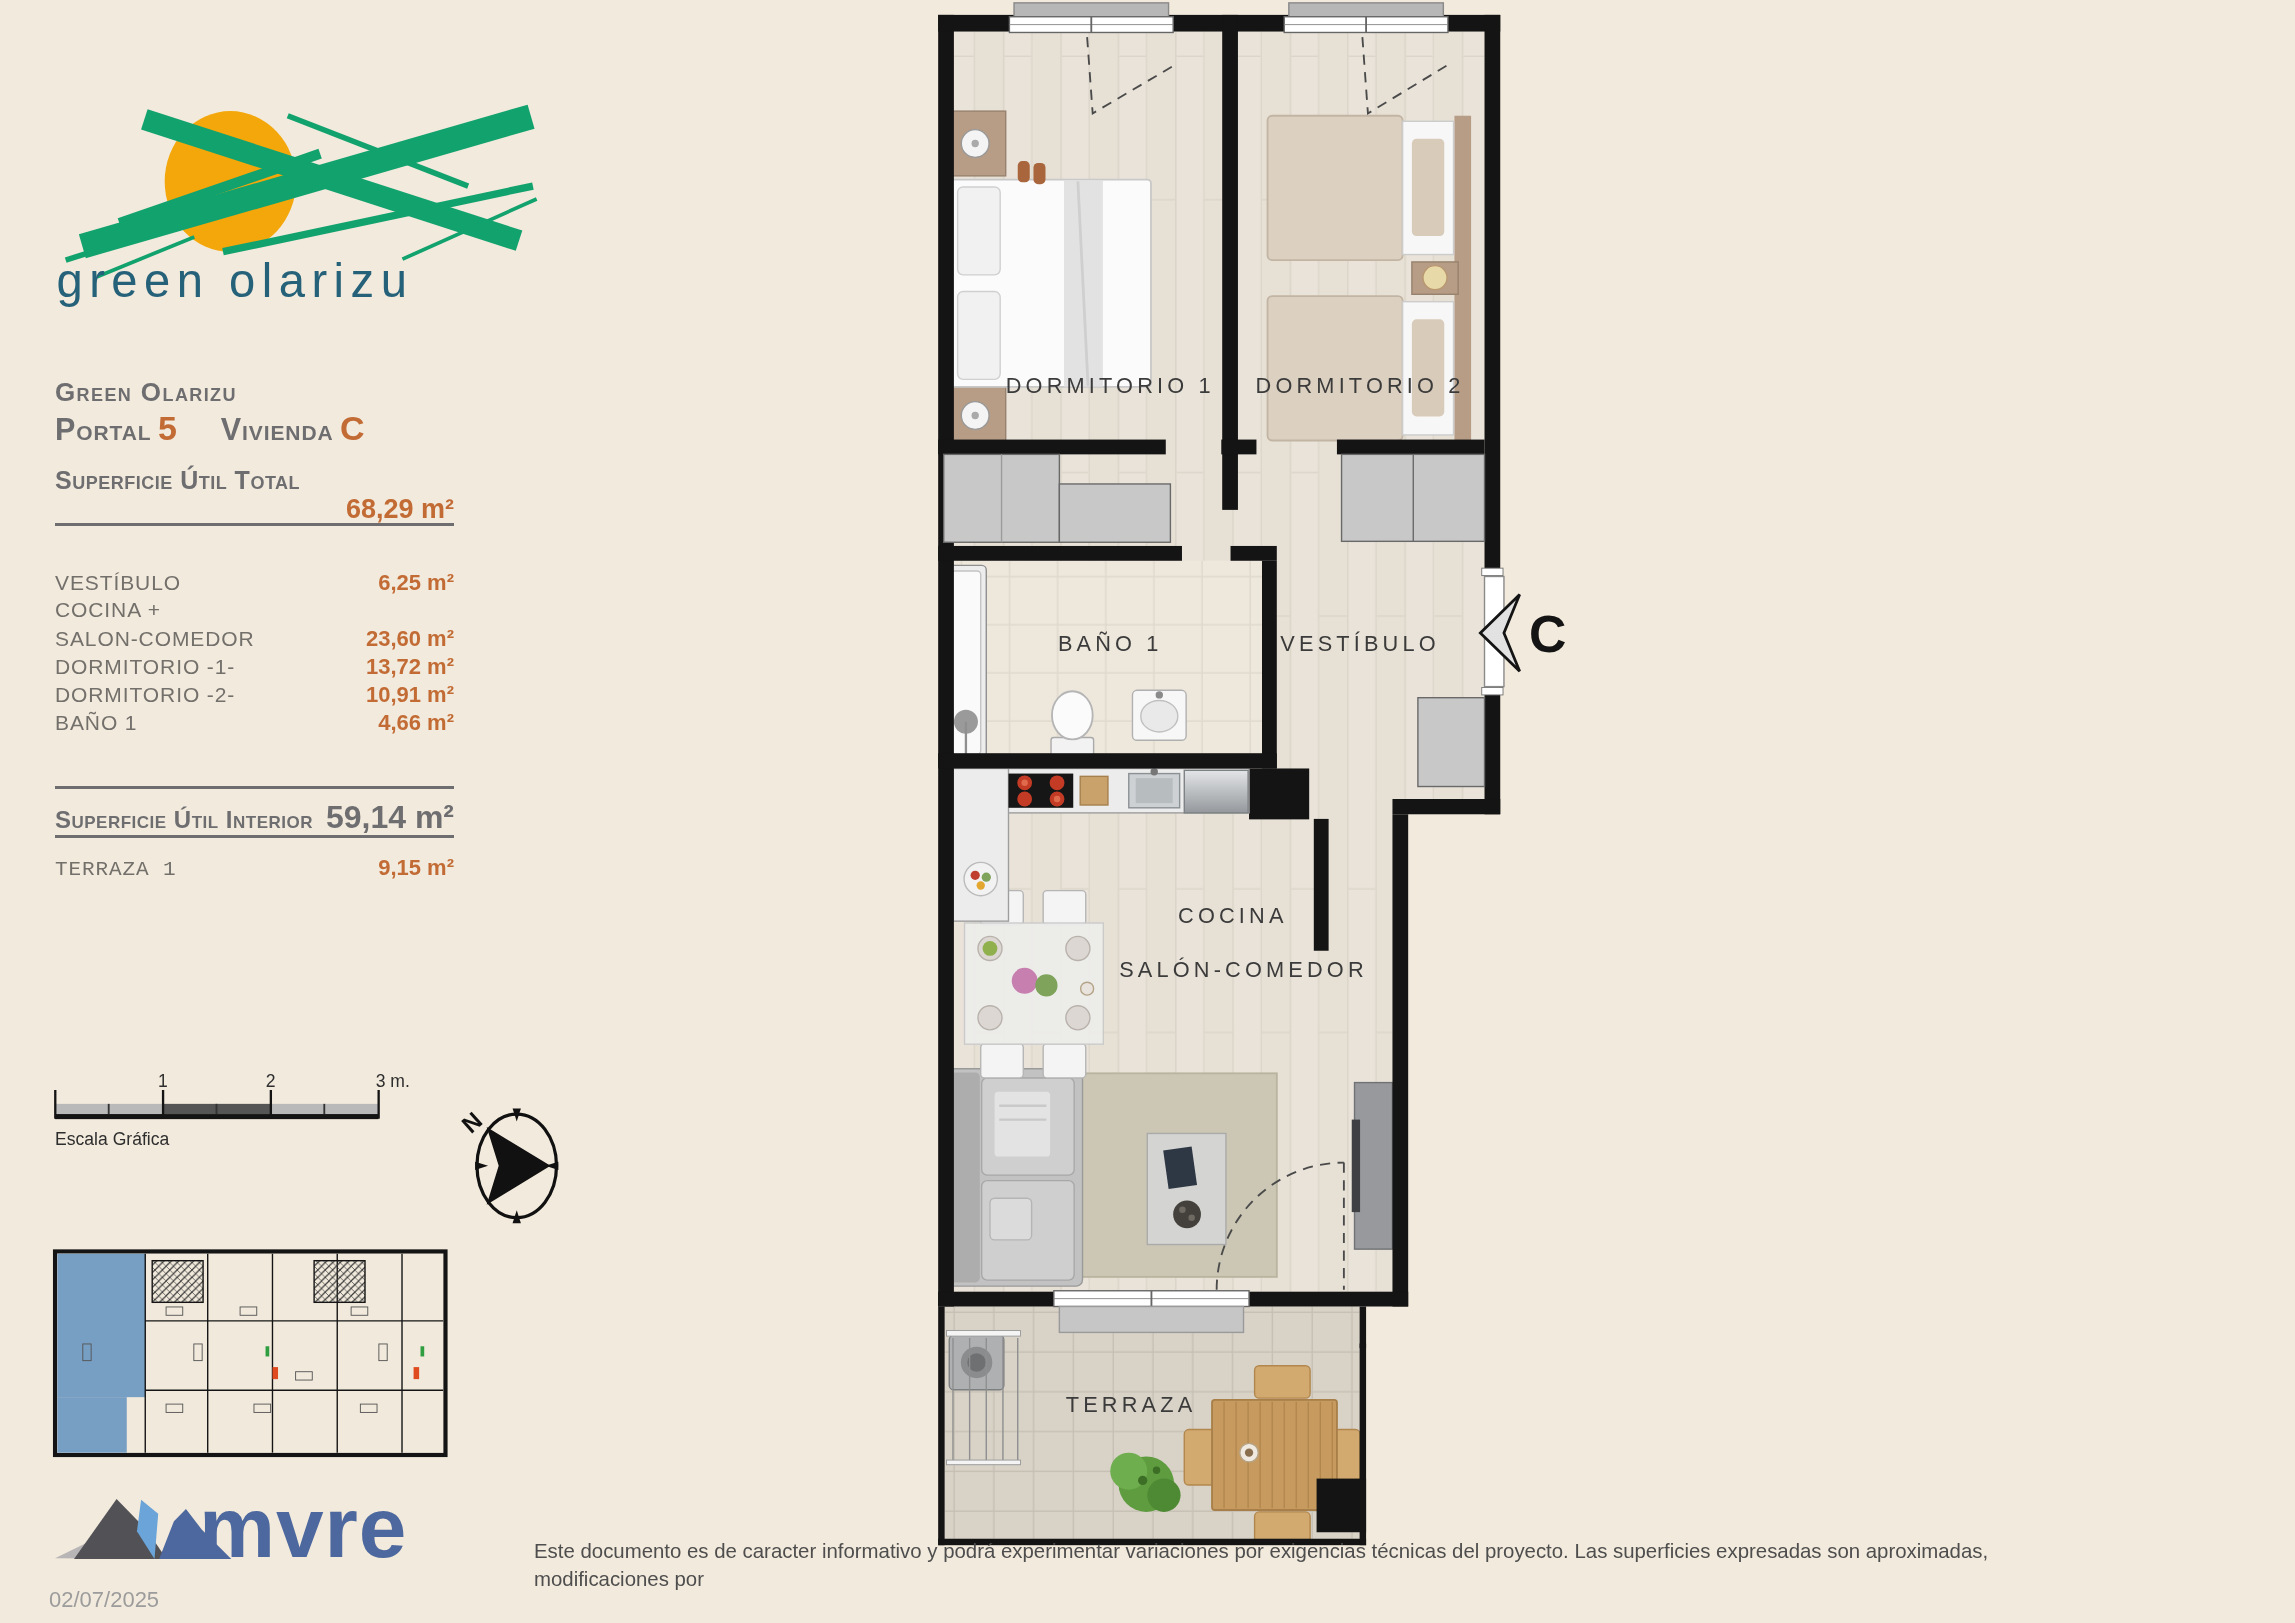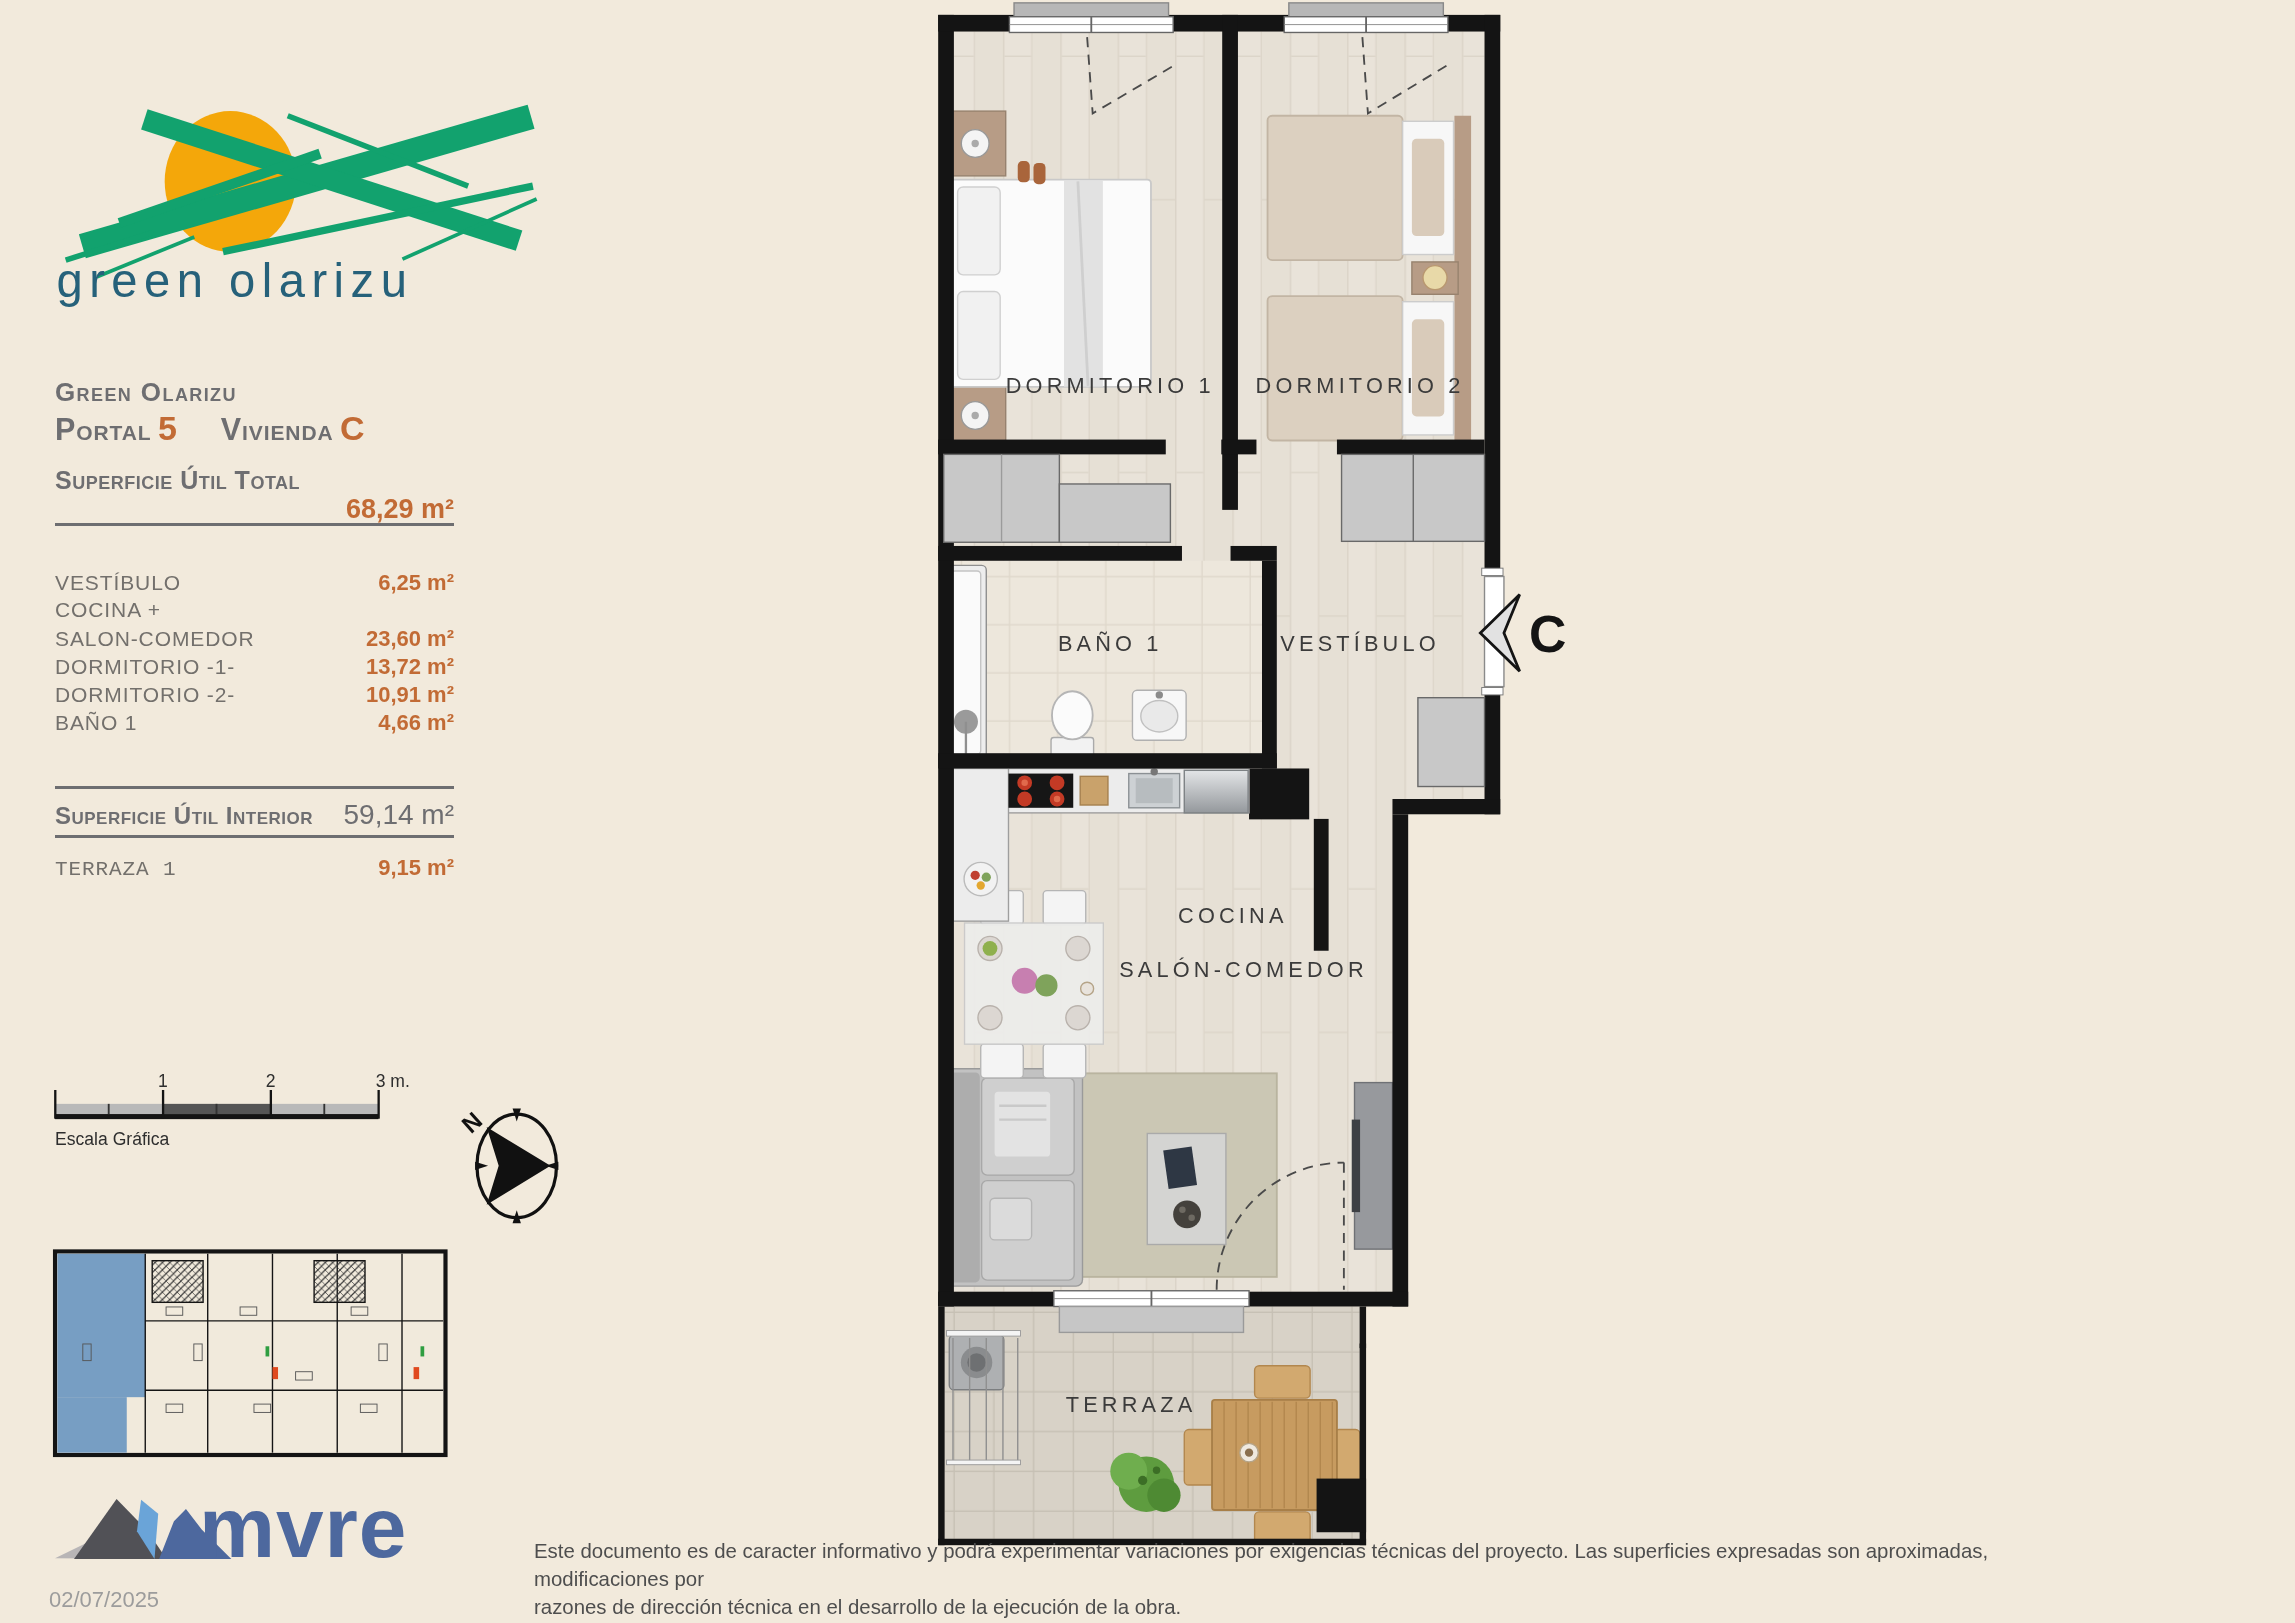--- a/index.html
+++ b/index.html
@@ -18,21 +18,21 @@
   .sup-title{top:89px;font-size:25px;font-weight:bold;font-variant:small-caps;color:#6E6E71;letter-spacing:0.5px;}
   .sup-value{top:117px;text-align:right;font-size:27px;font-weight:bold;color:#C26B35;}
   .hr{height:0;border-top:3.2px solid #6E6E71;}
   .hr1{top:146px;} .hr2{top:409px;} .hr3{top:458px;}
   .rows{top:193px;}
   .srow{display:flex;justify-content:space-between;align-items:baseline;height:28px;}
   .srow .lbl{font-size:21px;color:#73706C;letter-spacing:0.9px;}
   .srow .val{font-size:22px;font-weight:bold;color:#C26B35;}
   .interior{top:422px;display:flex;justify-content:space-between;align-items:baseline;}
   .interior .lbl{font-size:24px;font-weight:bold;font-variant:small-caps;color:#6E6E71;letter-spacing:0.5px;}
-  .interior .val{font-size:28px;font-weight:normal;color:#6E6E71;}
+  .interior .val{font-size:32px;font-weight:bold;color:#6E6E71;}
   .terr{top:478px;display:flex;justify-content:space-between;align-items:baseline;}
   .terr .lbl{font-size:21px;color:#73706C;letter-spacing:0.9px;font-family:Liberation Mono, monospace;}
   .terr .val{font-size:22px;font-weight:bold;color:#C26B35;}
 
   
   .disclaimer{position:absolute;left:534px;top:1537px;width:1735px;color:#4E4E4E;font-size:20.4px;line-height:28px;}
   .date{position:absolute;left:49px;top:1587px;font-size:22px;color:#9C9C9C;}
 
   
   .room-label{font-size:47px;letter-spacing:9px;fill:#3B3B3B;}
@@ -453,18 +453,17 @@
     </div>
     <div class="abs hr hr3"></div>
     <div class="abs terr">
       <span class="lbl">TERRAZA 1</span>
       <span class="val">9,15 m²</span>
     </div>
   </div>
 
   <div class="disclaimer">
     <div>Este documento es de caracter informativo y podrá experimentar variaciones por exigencias técnicas del proyecto. Las superficies expresadas son aproximadas, podrán experimentar modificaciones por</div>
-    <div>razones de dirección técnica en el desarrollo de la ejecución de la obra.</div>
   </div>
   <div class="date">02/07/2025</div>
 
 </div>
 
 
 </body></html>

